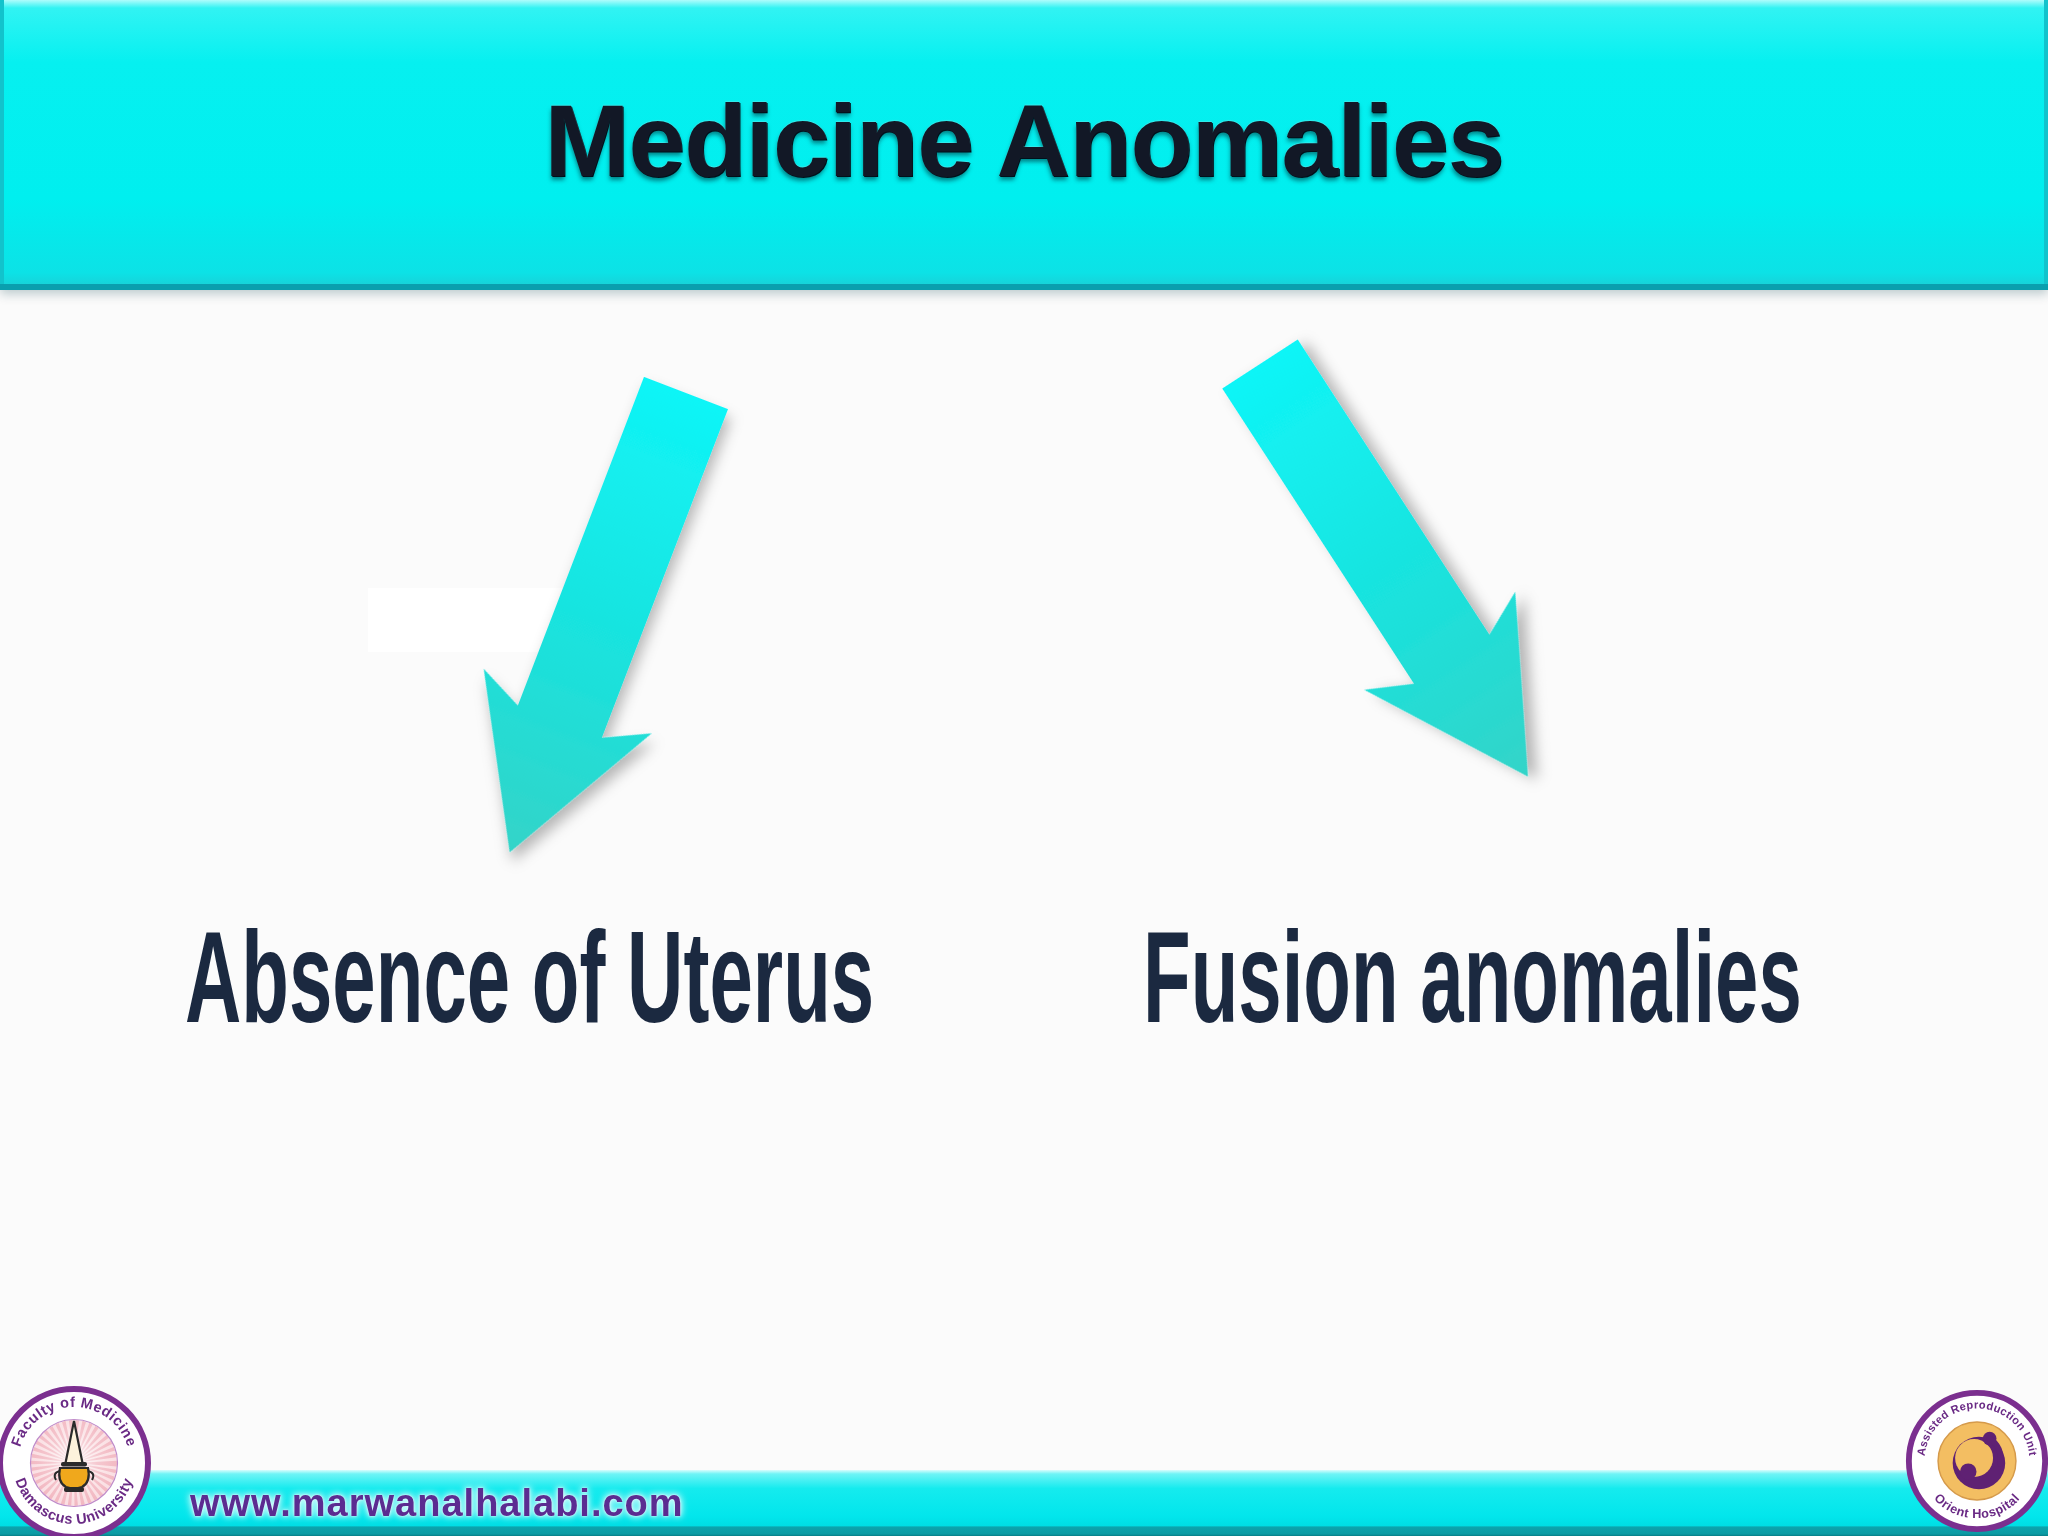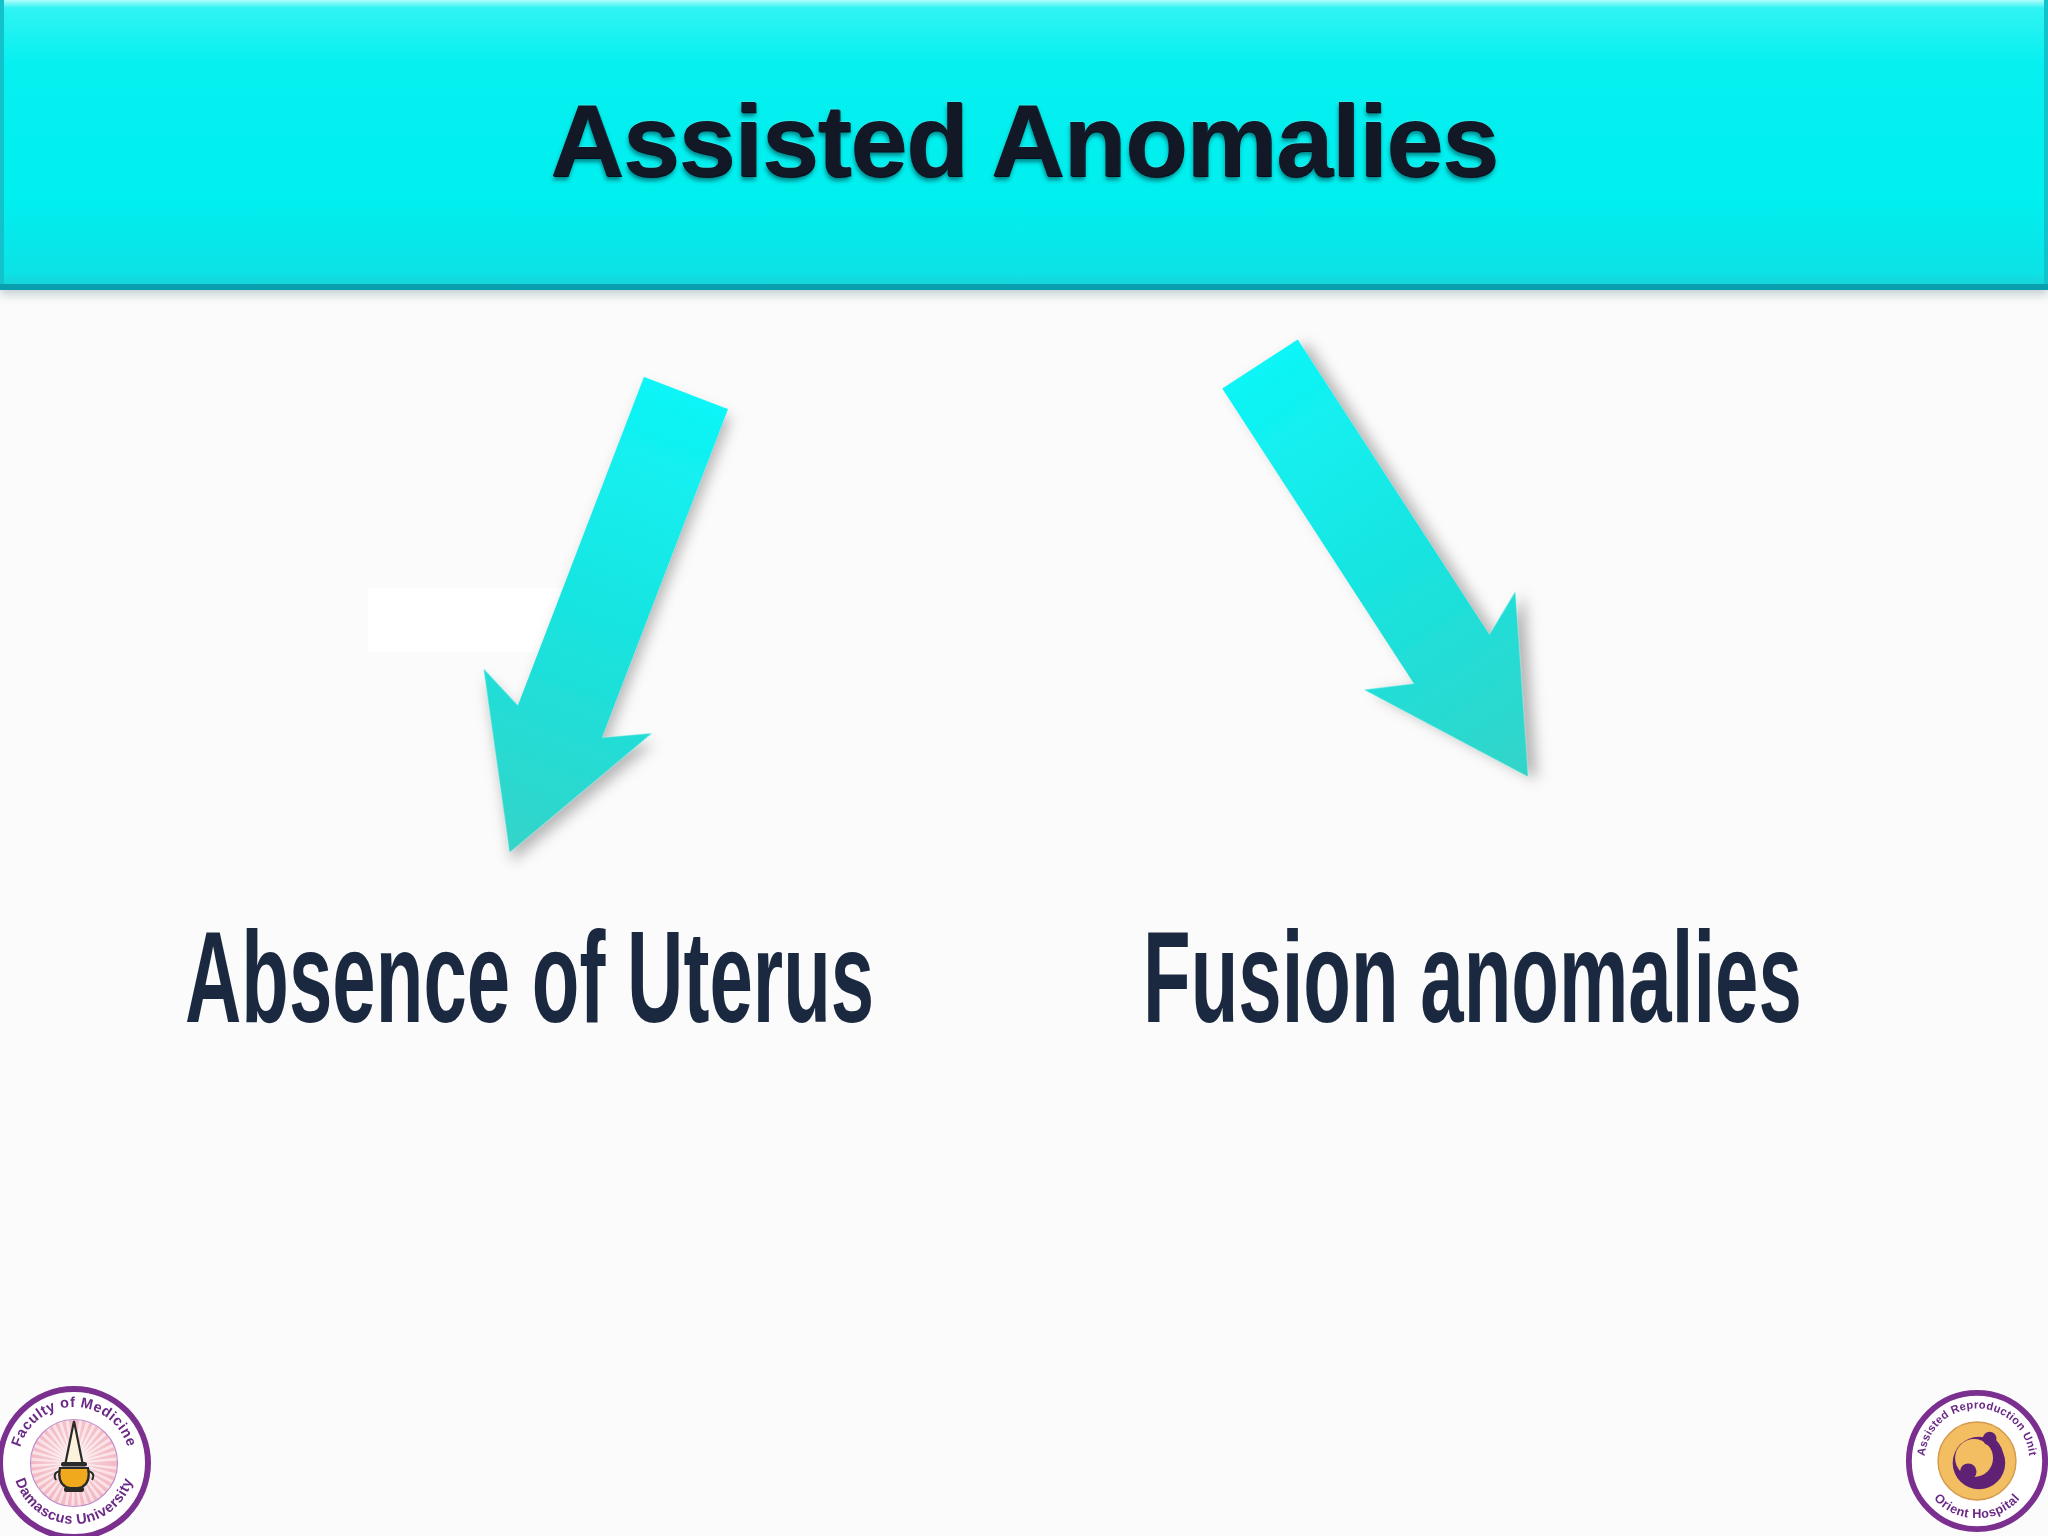--- a/index.html
+++ b/index.html
@@ -69,21 +69,21 @@
     font-weight:bold;
     fill:#6a2a85;
   }
 </style>
 </head>
 <body>
 
 <div class="slide">
 
   <header class="header">
-    <h1 class="title">Assisted Anomalies</h1>
+    <h1 class="title">Medicine Anomalies</h1>
   </header>
 
   <div class="faint-box"></div>
 
   <svg class="arrows" viewBox="0 0 2048 1536">
     <defs>
       <linearGradient id="arrowGrad" x1="0" y1="0" x2="0" y2="492" gradientUnits="userSpaceOnUse">
         <stop offset="0" stop-color="#0ff5f7"></stop>
         <stop offset="0.55" stop-color="#1ae2dd"></stop>
         <stop offset="1" stop-color="#33d4c8"></stop>
@@ -96,20 +96,23 @@
       <polygon points="-45,0 45,0 45,352 90,330 0,492 -90,330 -45,352" fill="url(#arrowGrad)" filter="url(#ashadow)"></polygon>
     </g>
     <g transform="translate(1260,364) rotate(-33)">
       <polygon points="-45,0 45,0 45,352 90,330 0,492 -90,330 -45,352" fill="url(#arrowGrad)" filter="url(#ashadow)"></polygon>
     </g>
   </svg>
 
   <div class="label label-left">Absence of Uterus</div>
   <div class="label label-right">Fusion anomalies</div>
 
+  <footer class="footer-bar">
+    <span class="url">www.marwanalhalabi.com</span>
+  </footer>
 
   <svg class="logo logo-left" viewBox="0 0 160 160">
     <defs>
       <clipPath id="sunclip">
           <circle cx="80" cy="80" r="43"></circle>
         </clipPath>
       <radialGradient id="sunglow" cx="50%" cy="45%" r="60%">
         <stop offset="0" stop-color="#ffffff" stop-opacity="0.9"></stop>
         <stop offset="0.45" stop-color="#ffffff" stop-opacity="0.25"></stop>
         <stop offset="1" stop-color="#f3b9c2" stop-opacity="0.15"></stop>

